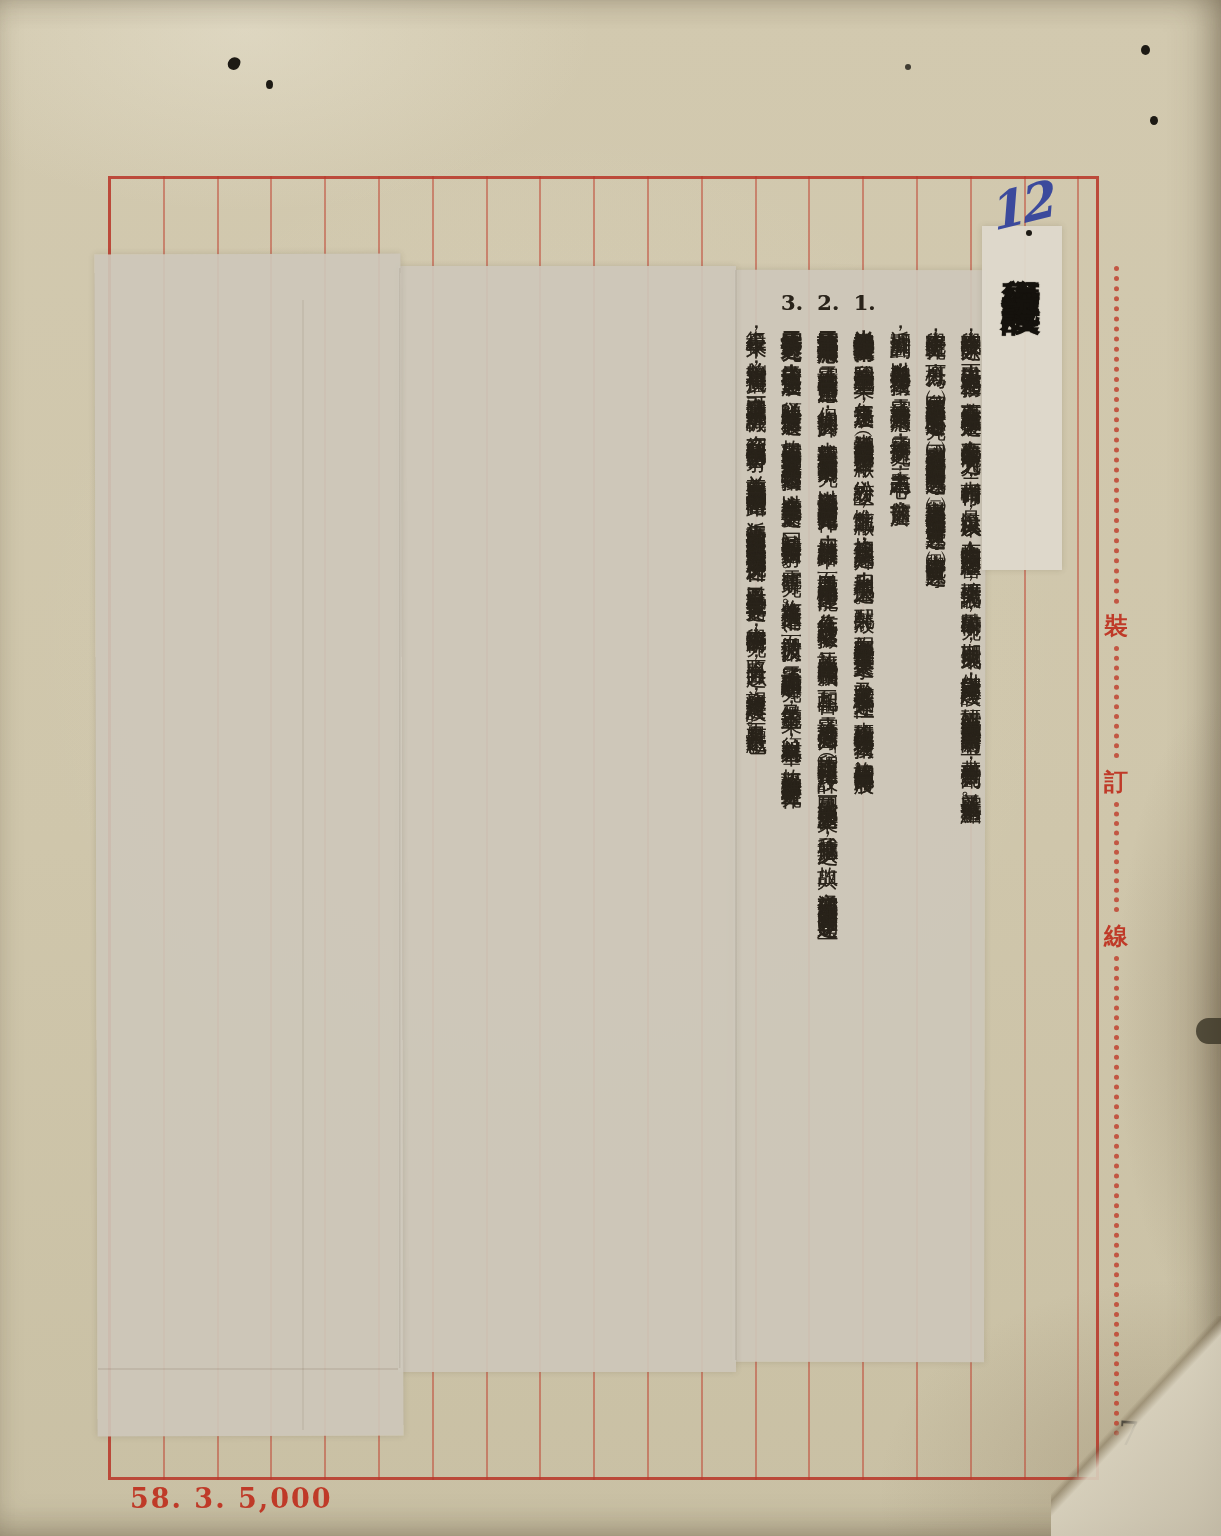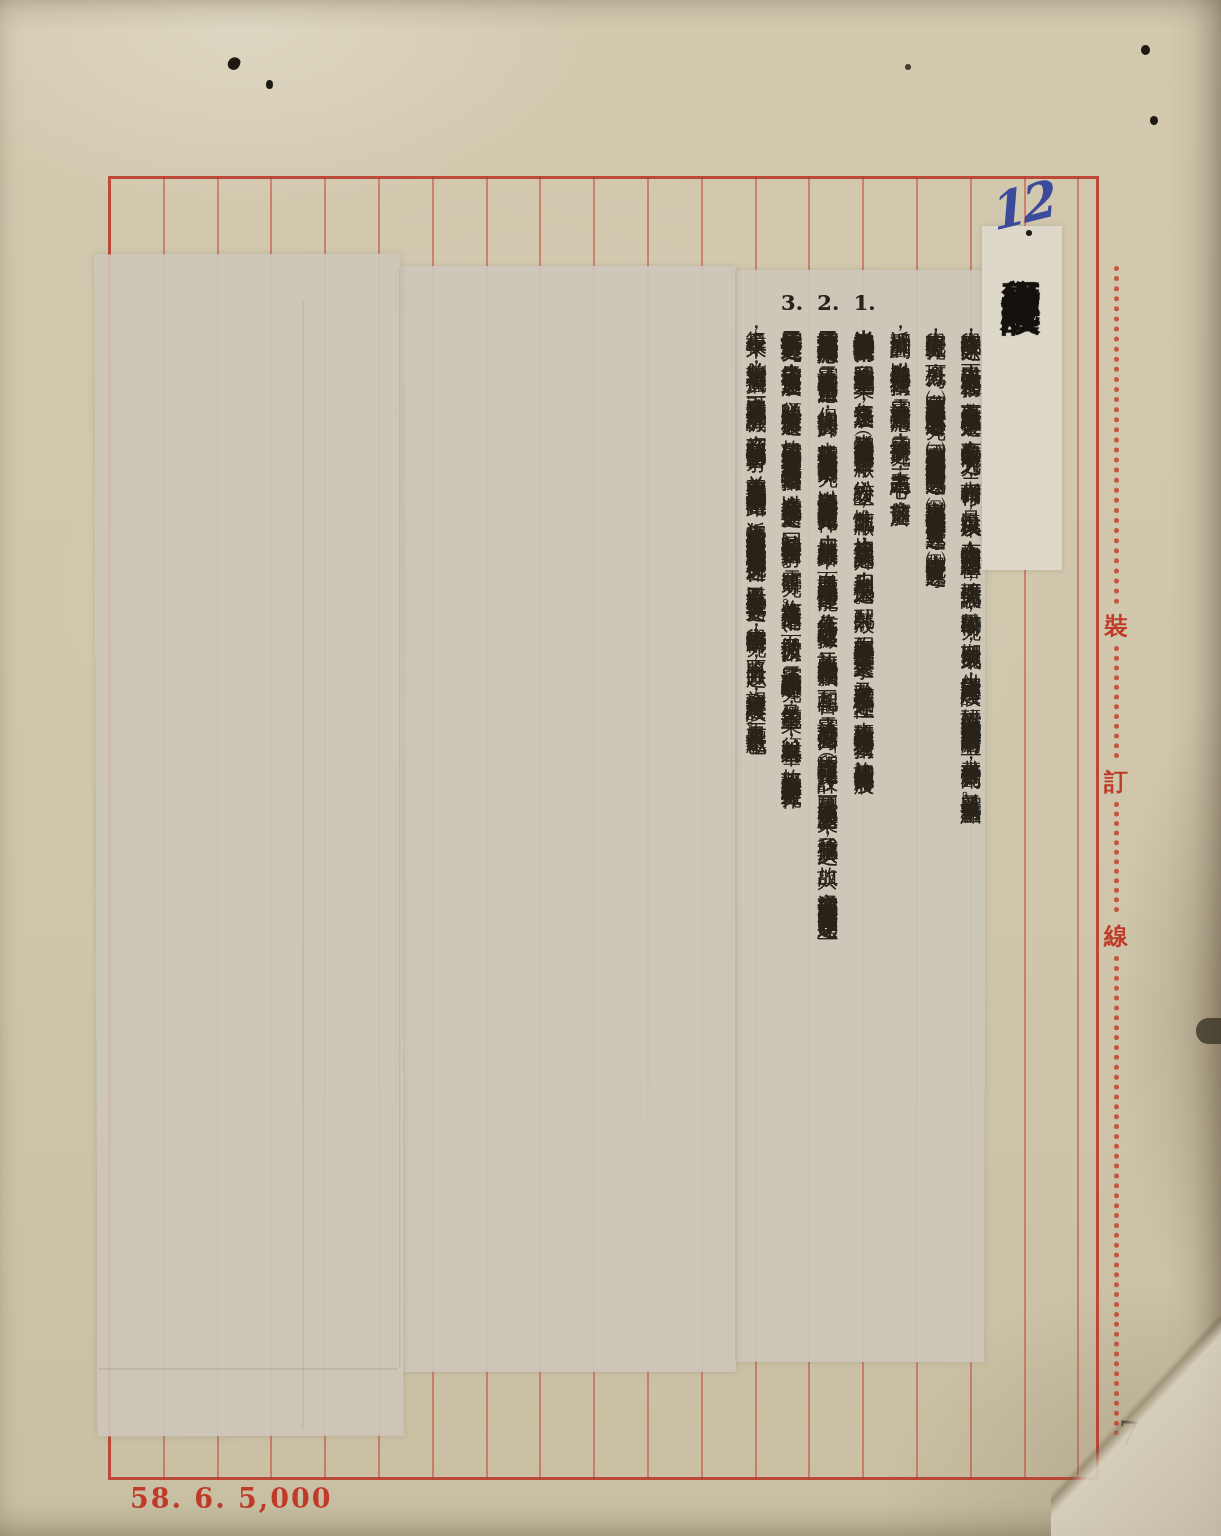--- a/index.html
+++ b/index.html
@@ -117,21 +117,21 @@
   <div class="bind-dots bd1"></div>
   <div class="bind-dots bd2"></div>
   <div class="bind-dots bd3"></div>
   <div class="bind-dots bd4"></div>
   <div class="bind-char bc1">裝</div>
   <div class="bind-char bc2">訂</div>
   <div class="bind-char bc3">線</div>
 
   <div class="hand-blue">12</div>
   <div class="hand-pencil">7</div>
-  <div class="footer-imprint">58. 6. 5,000</div>
+  <div class="footer-imprint">58. 3. 5,000</div>
 
   <div class="speck sp1"></div>
   <div class="speck sp2"></div>
   <div class="speck sp3"></div>
   <div class="speck sp4"></div>
   <div class="speck sp5"></div>
   <div class="speck sp6"></div>
   <div class="tear"></div>
   <div class="corner-fold"></div>
 

